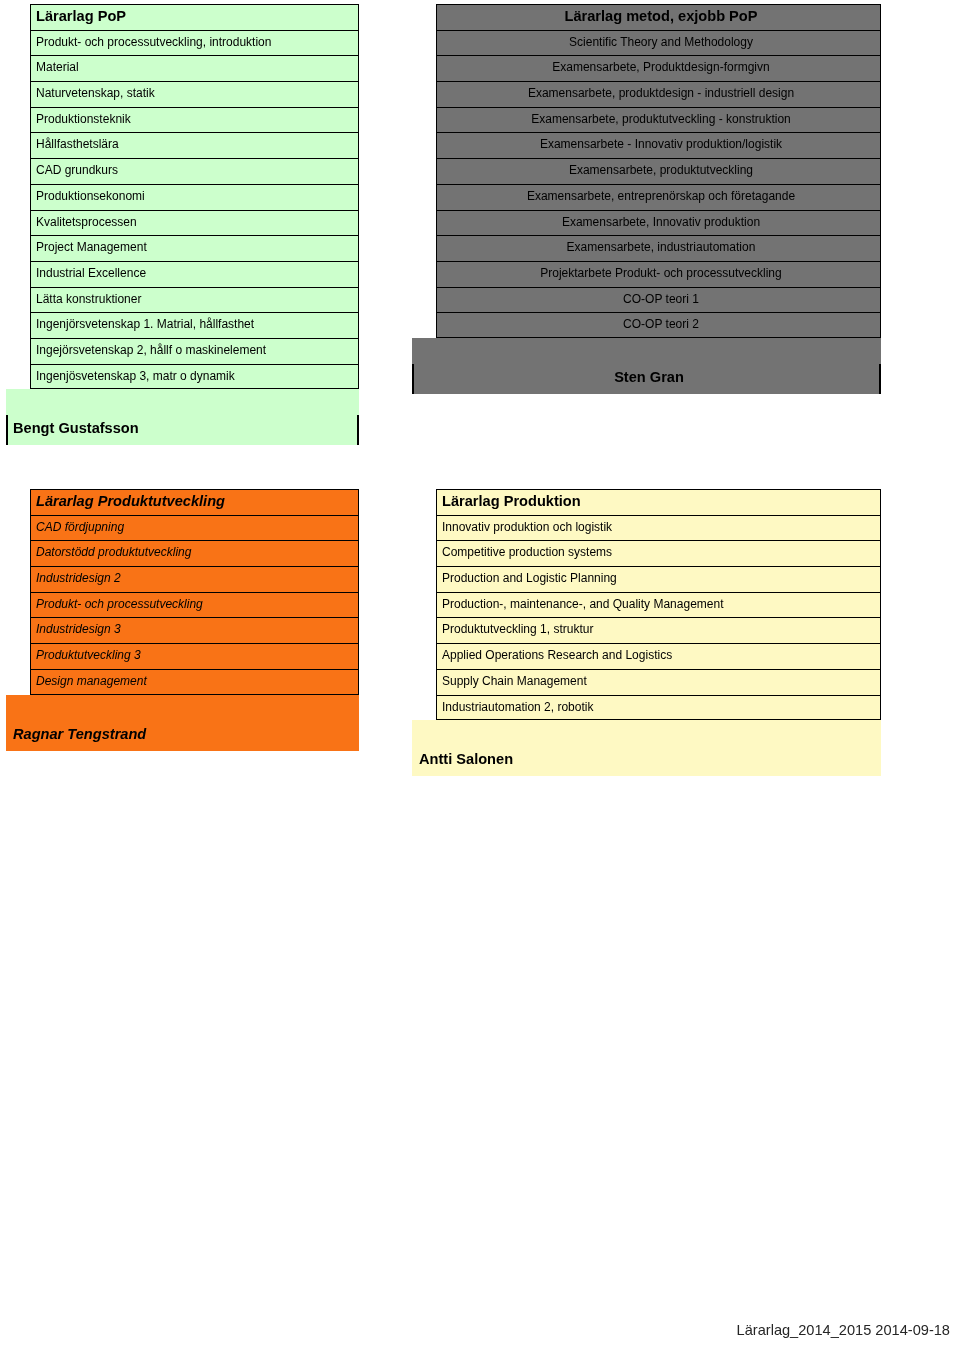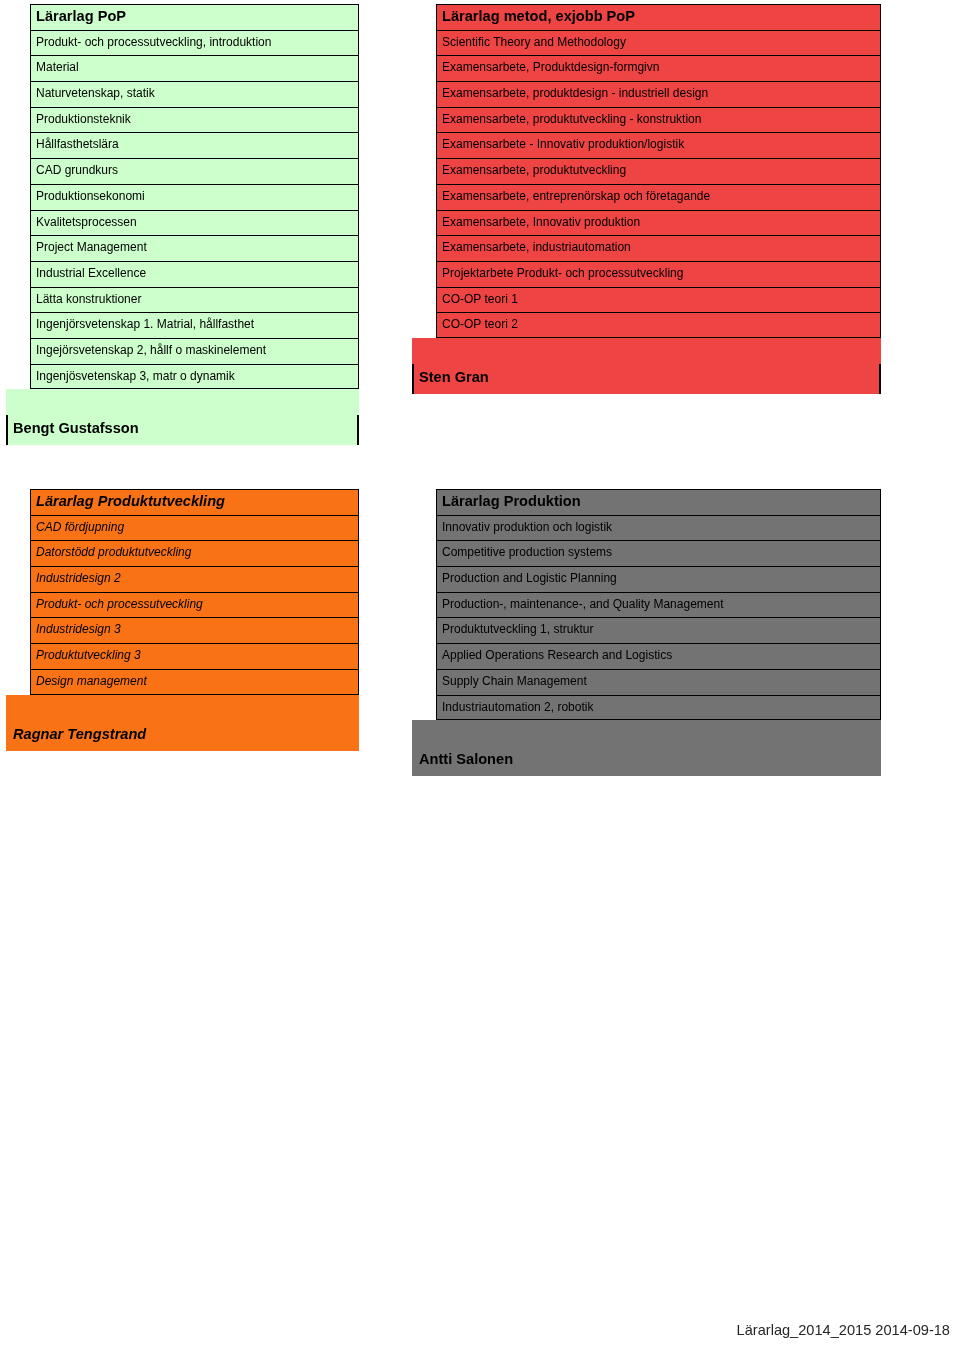--- a/index.html
+++ b/index.html
@@ -69,27 +69,27 @@
     border-right: 2px solid #000000;
     white-space: nowrap;
   }
 
   
   .theme-green .row,
   .theme-green .spacer,
   .theme-green .teacher { background: #ccffcc; }
   .theme-gray .row,
   .theme-gray .spacer,
-  .theme-gray .teacher { background: #ef4444; }
+  .theme-gray .teacher { background: #737373; text-align: center; }
   .theme-orange .row,
   .theme-orange .spacer,
   .theme-orange .teacher { background: #f97316; }
   .theme-blue .row,
   .theme-blue .spacer,
-  .theme-blue .teacher { background: #737373; }
+  .theme-blue .teacher { background: #fef9c3; }
 
   .theme-orange .teacher,
   .theme-blue .teacher { border-left-color: transparent; border-right-color: transparent; }
 
   
   #team-pop        { left: 6px;   top: 4px;   width: 353px; }
   #team-metod      { left: 412px; top: 4px;   width: 469px; }
   #team-produktutv { left: 6px;   top: 489px; width: 353px; font-style: italic; }
   #team-produktion { left: 412px; top: 489px; width: 469px; }
 

